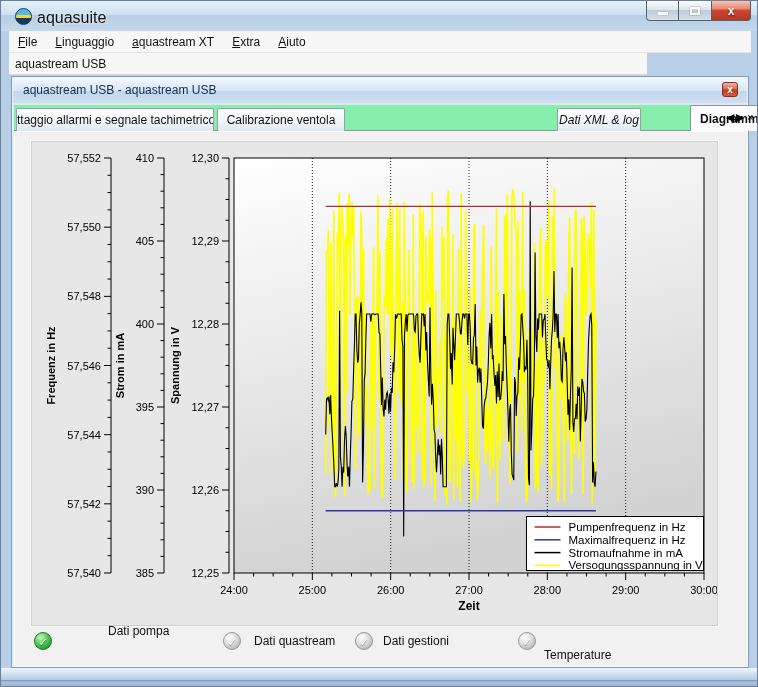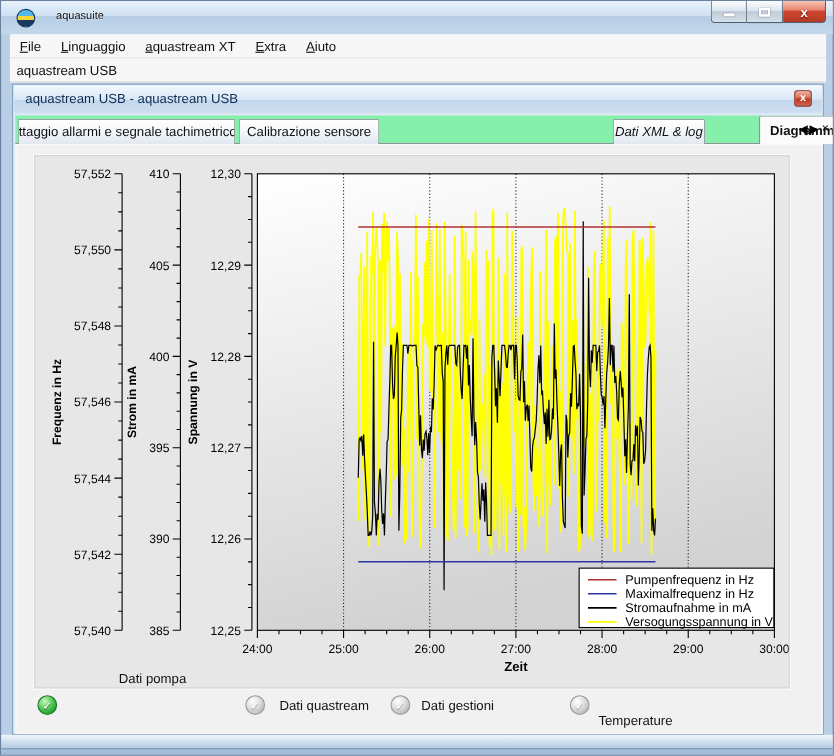--- a/index.html
+++ b/index.html
@@ -6,36 +6,36 @@
   *{box-sizing:border-box;font-family:"Liberation Sans","DejaVu Sans",sans-serif;}
   #stage{position:relative;width:758px;height:687px;overflow:hidden;
          background:linear-gradient(180deg,#d9e7f5 0,#c3d6ea 28px,#b9cfe6 28px,#b9cfe6 100%);
          border:1px solid #68809c;}
   
   .titlebar{position:absolute;left:0;top:0;width:758px;height:30px;
             background:linear-gradient(180deg,#e7f1fb 0,#cfe0f1 45%,#b6cde5 46%,#c5d8ec 100%);}
   .app-icon{position:absolute;left:14px;top:7px;width:17px;height:17px;border-radius:50%;
             border:1px solid #123a5e;
             background:linear-gradient(180deg,#56b8e8 0 38%,#f5d63a 38% 60%,#16395f 60% 100%);}
-  .app-title{position:absolute;left:50px;top:8px;font-size:10px;color:#111;text-shadow:0 0 3px #fff;}
+  .app-title{position:absolute;left:36px;top:8px;font-size:16px;color:#111;text-shadow:0 0 3px #fff;}
   .caption-group{position:absolute;left:645px;top:0;display:flex;}
   .cap-btn{height:20px;border:1px solid #51606f;border-top:none;display:flex;align-items:center;justify-content:center;
            background:linear-gradient(180deg,#fdfdfd 0,#dbe6f0 45%,#bfccd9 50%,#d4dfe9 100%);}
   .cap-btn.min{width:33px;border-radius:0 0 0 4px;}
   .cap-btn.max{width:32px;border-left:none;border-right:none;}
   .cap-btn.close{width:40px;border-radius:0 0 4px 0;
            background:linear-gradient(180deg,#f6c4b4 0,#e98973 40%,#cc4631 50%,#b33a24 100%);}
   .glyph-min{width:10px;height:3px;background:#fff;box-shadow:0 0 1px #444;margin-top:6px;}
   .glyph-max{width:10px;height:8px;border:2px solid #fff;box-shadow:0 0 1px #444, inset 0 0 1px #444;}
   .glyph-close{color:#fff;font-size:12px;font-weight:bold;text-shadow:0 1px 2px #5a1008;line-height:1;}
   
   .menubar{position:absolute;left:8px;top:30px;width:742px;height:22px;background:#f7f7f7;border-bottom:1px solid #e3e3e3;}
   .menu-item{display:inline-block;padding:4px 9px 0 9px;font-size:12px;color:#111;height:22px;}
   .menu-item u{text-decoration:underline;}
-  .toolrow{position:absolute;left:8px;top:52px;width:742px;height:22px;background:#f7f7f7;border-bottom:1px solid #d9d9d9;text-decoration:underline;}
+  .toolrow{position:absolute;left:8px;top:52px;width:638px;height:22px;background:#f7f7f7;border-bottom:1px solid #d9d9d9;text-decoration:underline;}
   .toolrow .lbl{display:inline-block;padding:4px 0 0 6px;font-size:12px;color:#111;}
   
   .child{position:absolute;left:10px;top:75px;width:738px;height:592px;
          background:#dfe9f4;border:1px solid #7e9cbd;box-shadow:inset 0 0 0 1px #eef4fb;}
   .child-title{position:absolute;left:1px;top:1px;right:1px;height:25px;
          background:linear-gradient(180deg,#f2f8fe 0,#d8e6f5 50%,#c2d6ec 51%,#cfdff1 100%);}
   .child-title-text{position:absolute;left:10px;top:5px;font-size:12px;color:#0f2d52;}
   .child-close{position:absolute;right:9px;top:4px;width:16px;height:15px;border:1px solid #8c2d20;border-radius:3px;
          background:linear-gradient(180deg,#f3b3a5 0,#d96a52 45%,#bc3a22 55%,#d06048 100%);
          color:#fff;font-size:10px;font-weight:bold;text-align:center;line-height:14px;}
@@ -91,21 +91,21 @@
   </div>
 
   <div class="child">
     <div class="child-title">
       <span class="child-title-text">aquastream USB - aquastream USB</span>
       <div class="child-close">x</div>
     </div>
 
     <div class="tabstrip" id="tabstrip">
         <div class="tab" style="left: 2px; width: 198px;">ttaggio allarmi e segnale tachimetrico</div>
-        <div class="tab" style="left: 203px; width: 128px;">Calibrazione sensore</div>
+        <div class="tab" style="left: 203px; width: 128px;">Calibrazione ventola</div>
         <div class="tab" style="left: 543px; width: 84px; font-style: italic;">Dati XML &amp; log</div>
         <div class="tab active" style="left: 628px; width: 82px; margin-left: 48px;">Diagrammi</div>
         <div class="tab-scroll" style="left: 712px;">◀</div>
         <div class="tab-scroll" style="left: 722px;">▶</div>
         <div class="tab-scroll" style="left: 733px;">×</div>
       </div>
 
     <div class="tabpage">
       <div class="chartbox" id="chartbox">
           <svg width="685" height="483" viewBox="0 0 685 483">
@@ -261,21 +261,21 @@
             <line x1="502.5" y1="397.8" x2="528.5" y2="397.8" stroke="#2a35a8" stroke-width="1.5"></line>
             <text x="536.5" y="401.8" fill="#000" font-size="11.5">Maximalfrequenz in Hz</text>
             <line x1="502.5" y1="410.6" x2="528.5" y2="410.6" stroke="#000000" stroke-width="1.5"></line>
             <text x="536.5" y="414.6" fill="#000" font-size="11.5">Stromaufnahme in mA</text>
             <line x1="502.5" y1="423.4" x2="528.5" y2="423.4" stroke="#ffff00" stroke-width="1.5"></line>
             <text x="536.5" y="427.4" fill="#000" font-size="11.5">Versogungsspannung in V</text>
           </svg>
         </div>
       <div id="statusrow">
           <div class="status-icon on" style="left: 19px; top: 500px;">✓</div>
-          <div class="status-label" style="left: 93px; top: 478px;">Dati pompa</div>
+          <div class="status-label" style="left: 93px; top: 492px;">Dati pompa</div>
           <div class="status-icon off" style="left: 208px; top: 500px;">✓</div>
           <div class="status-label" style="left: 239px; top: 502px;">Dati quastream</div>
           <div class="status-icon off" style="left: 340px; top: 500px;">✓</div>
           <div class="status-label" style="left: 368px; top: 502px;">Dati gestioni</div>
           <div class="status-icon off" style="left: 503px; top: 500px;">✓</div>
           <div class="status-label" style="left: 529px; top: 502px; margin-top: 14px;">Temperature</div>
         </div>
     </div>
   </div>
 

